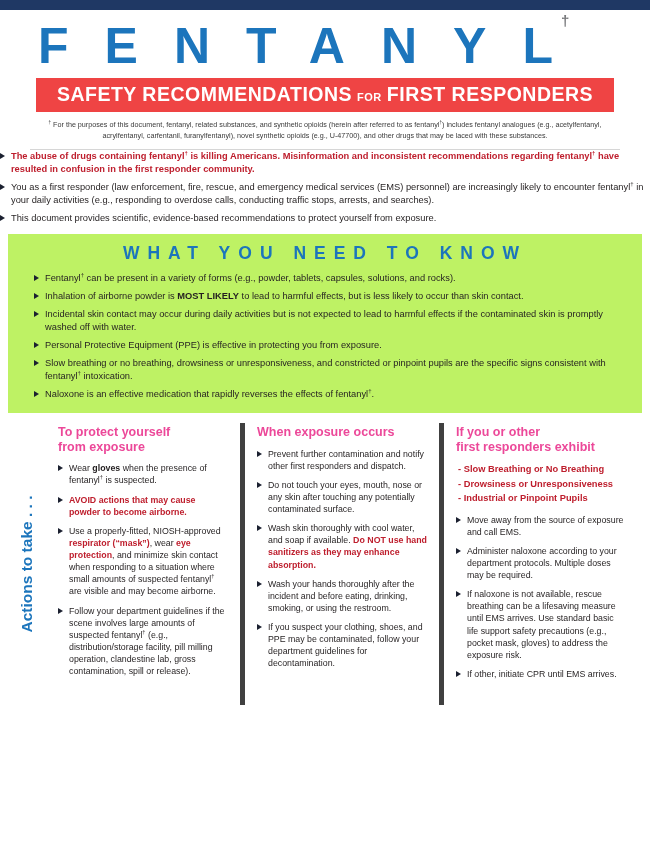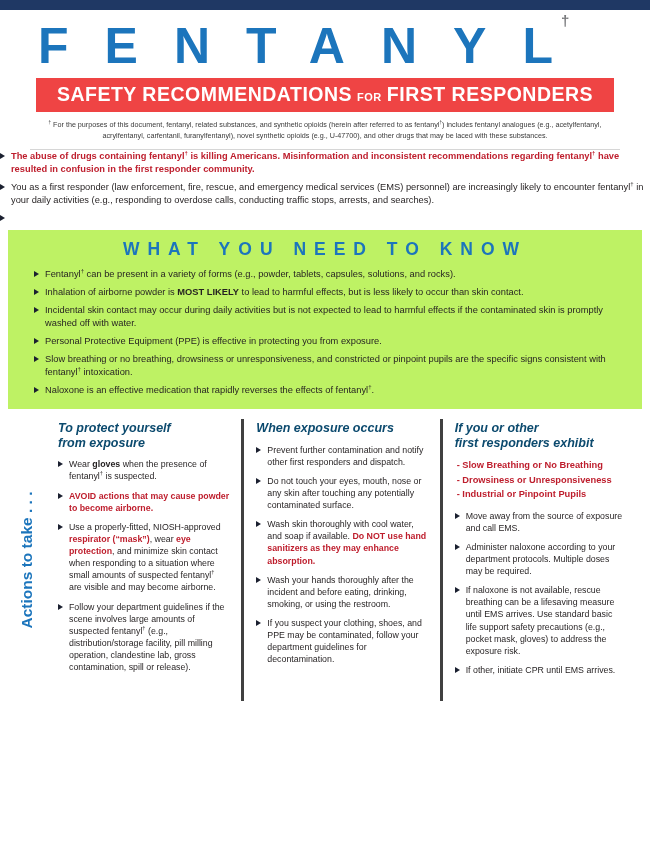--- a/index.html
+++ b/index.html
@@ -31,22 +31,22 @@
   .intro{margin:8px 38px 0;}
 
   .wyntk{margin:9px 8px 0;background:#bef264;padding:9px 26px 7px;}
   .wyntk h2{margin:0 0 8px;text-align:center;color:#1C75BC;font-size:17.5px;font-weight:bold;letter-spacing:8px;}
 
   .actions{display:flex;margin:10px 12px 0 8px;min-height:282px;}
   .vlabel{flex:0 0 38px;position:relative;}
   .vlabel span{position:absolute;left:50%;top:50%;transform:translate(-50%,-50%) rotate(-90deg);
     white-space:nowrap;color:#1C75BC;font-size:15.5px;font-weight:bold;}
   .acol{flex:1;padding:2px 12px 0;}
-  .acol.sep{border-left:3px solid #404040;}
-  .acol h3{margin:0 0 8px;color:#0c4a6e;font-size:12.5px;line-height:1.18;font-weight:bold;white-space:pre-line;font-style:italic;}
+  .acol.sep{border-left:5px solid #404040;}
+  .acol h3{margin:0 0 8px;color:#ec4899;font-size:12.5px;line-height:1.18;font-weight:bold;white-space:pre-line;}
   .acol ul.blist li{font-size:8.8px;line-height:1.38;margin-bottom:7px;}
   .redlist{list-style:none;margin:0 0 8px;padding:0 0 0 2px;}
   .redlist li{color:#BE1E2D;font-weight:bold;font-size:9.3px;line-height:1.55;}
 
   .logos{display:flex;align-items:center;justify-content:space-between;margin:8px 36px 0;height:50px;flex-direction:column;}
   .seal{width:46px;height:46px;border-radius:50%;display:flex;align-items:center;justify-content:center;}
   .sinner{width:29px;height:29px;border-radius:50%;border:1px solid rgba(255,255,255,.85);}
   .niosh{display:flex;flex-direction:column;align-items:flex-start;justify-content:center;width:68px;}
   .nsub{font-size:4px;color:#111;line-height:1.15;}
   .nword{font-size:16px;font-weight:bold;letter-spacing:1px;color:#000;font-family:"DejaVu Sans",sans-serif;}
@@ -84,20 +84,21 @@
       <li>
         <span class="tri"></span>
         <span class="tx"><span class="rb">The abuse of drugs containing fentanyl<sup>†</sup> is killing Americans.  Misinformation and inconsistent recommendations regarding fentanyl<sup>†</sup> have resulted in confusion in the first responder community.</span></span>
       </li>
       <li>
         <span class="tri"></span>
         <span class="tx"><span>You as a first responder (law enforcement, fire, rescue, and emergency medical services (EMS) personnel) are increasingly likely to encounter fentanyl<sup>†</sup> in your daily activities (e.g., responding to overdose calls, conducting traffic stops, arrests, and searches).</span></span>
       </li>
       <li>
         <span class="tri"></span>
+        <span class="tx"><span>This document provides scientific, evidence-based recommendations to protect yourself from exposure.</span></span>
       </li>
     </ul>
 
   <section class="wyntk">
     <h2>WHAT YOU NEED TO KNOW</h2>
     <ul class="blist">
         <li>
           <span class="tri"></span>
           <span class="tx"><span>Fentanyl<sup>†</sup> can be present in a variety of forms (e.g., powder, tablets, capsules, solutions, and rocks).</span></span>
         </li>

